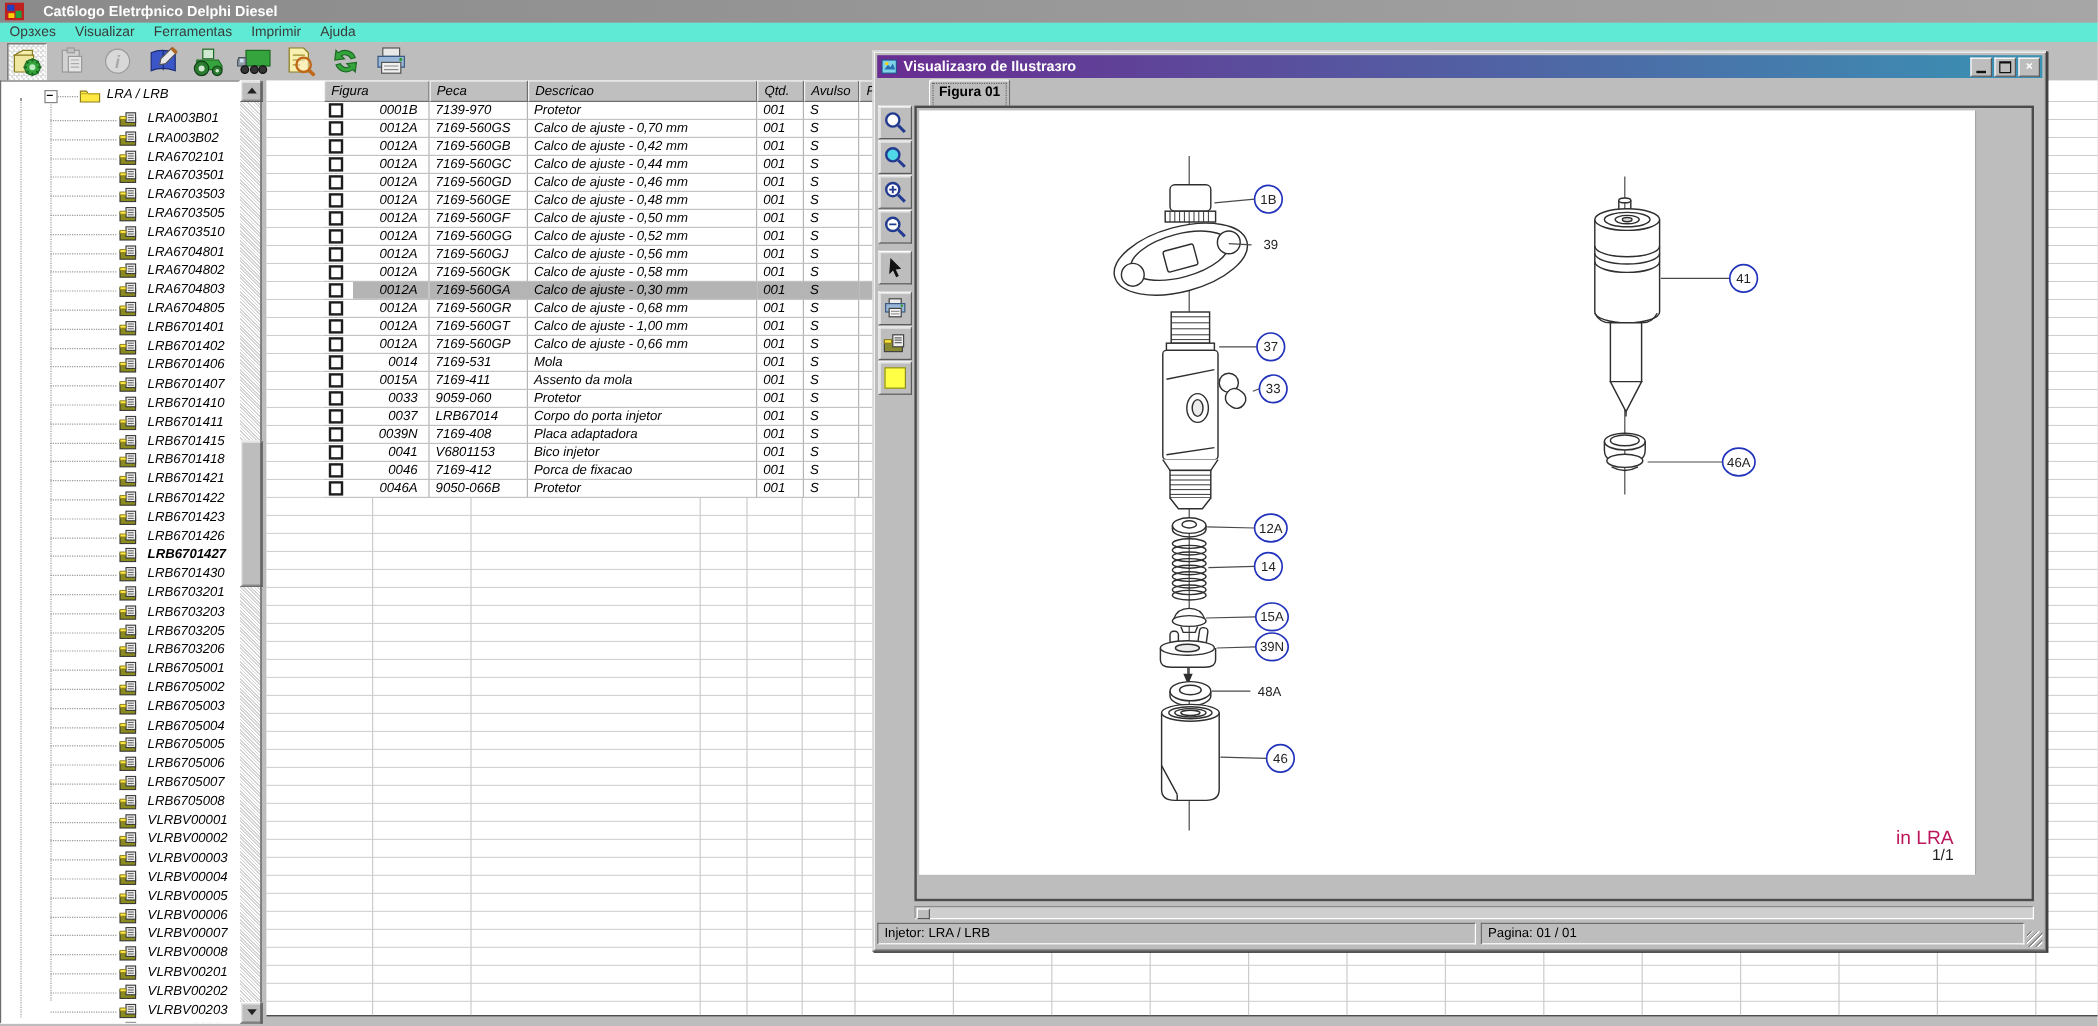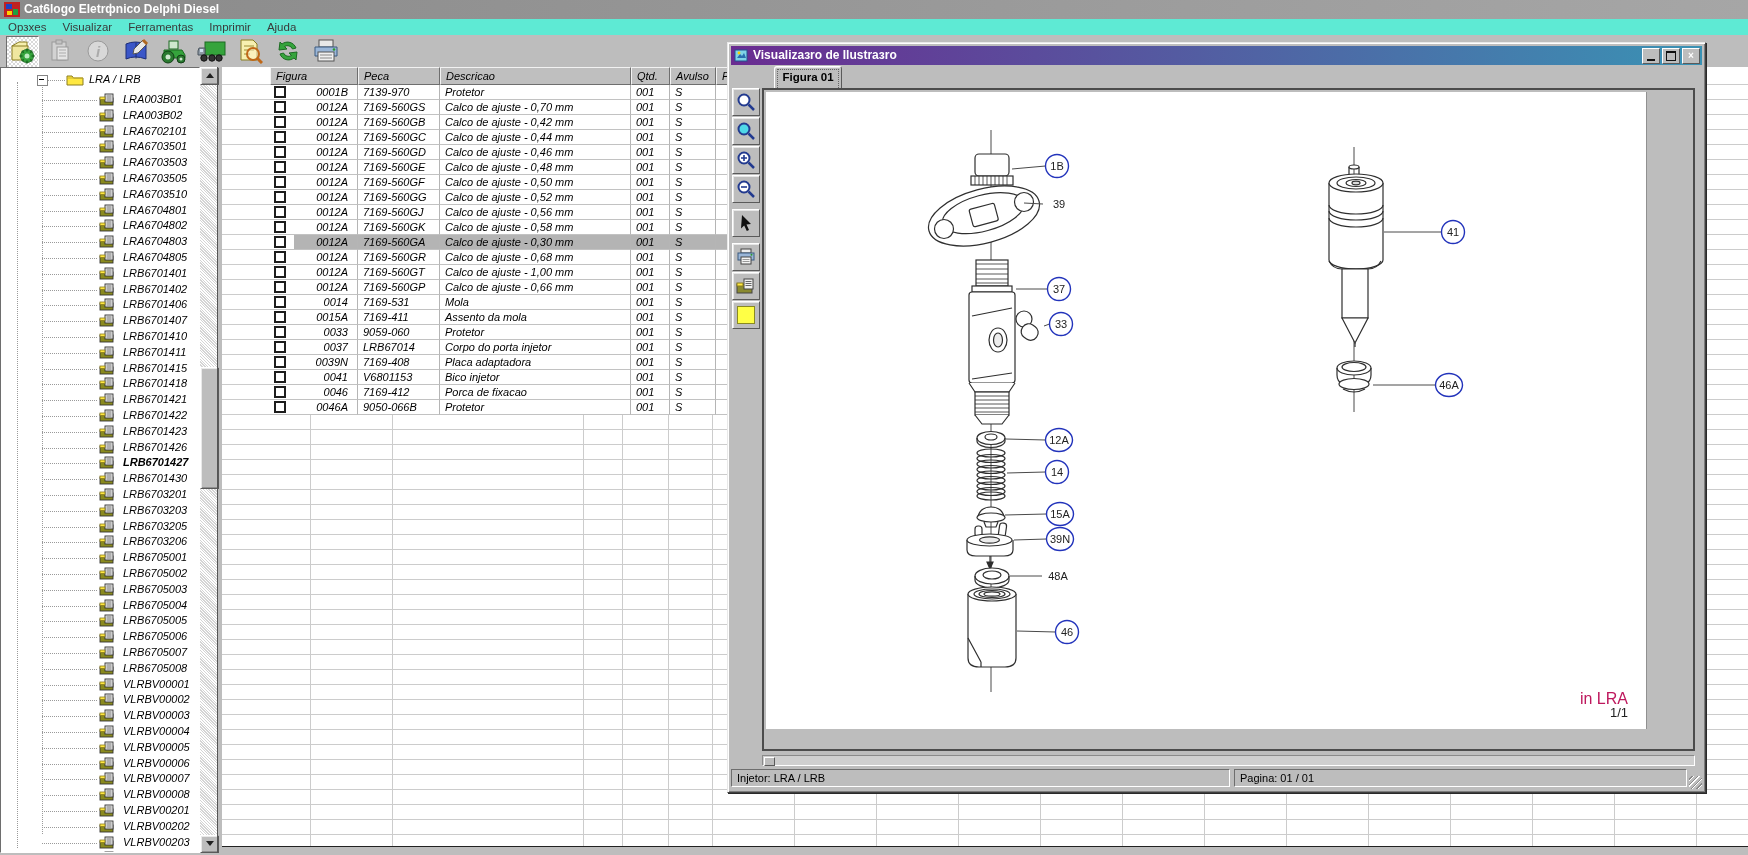--- a/index.html
+++ b/index.html
@@ -2,21 +2,21 @@
 <html><head>
 <meta charset="utf-8">
 <style>
   html,body{margin:0;padding:0;}
   body{width:1748px;height:855px;overflow:hidden;background:#bdbdbd;
        font-family:"Liberation Sans",sans-serif;font-size:11px;color:#000;position:relative;}
   .raised2{background:#bdbdbd;border:1px solid;border-color:#fff #5a5a5a #5a5a5a #fff;box-shadow:inset 1px 1px 0 #e9e9e9,inset -1px -1px 0 #909090;}
   
   .main-title{position:absolute;left:0;top:0;width:1748px;height:19px;
       background:linear-gradient(to right,#8a8a8a,#a6a6a6);color:#fff;font-weight:bold;font-size:12px;
-      line-height:19px;padding-left:24px;box-sizing:border-box;}
+      line-height:19px;padding-left:36px;box-sizing:border-box;}
   .app-icon{position:absolute;left:4px;top:2px;width:16px;height:15px;}
   .menu-bar{position:absolute;left:0;top:19px;width:1748px;height:16px;background:#5eead4;
       line-height:16px;padding-left:8px;box-sizing:border-box;color:#3a3a3a;}
   .menu-item{display:inline-block;margin-right:16px;font-size:11.5px;}
   .toolbar{position:absolute;left:0;top:35px;width:1748px;height:32px;background:#bdbdbd;}
   .tbtn{position:absolute;top:1px;width:31px;height:30px;display:flex;align-items:center;justify-content:center;}
   .tbtn.pressed{border:1px solid;border-color:#6e6e6e #fff #fff #6e6e6e;
       background:repeating-conic-gradient(#fff 0 25%,#d9d9d9 0 50%) 0 0/4px 4px;}
   
   .tree-panel{position:absolute;left:0;top:67px;width:200px;height:786px;background:#fff;

